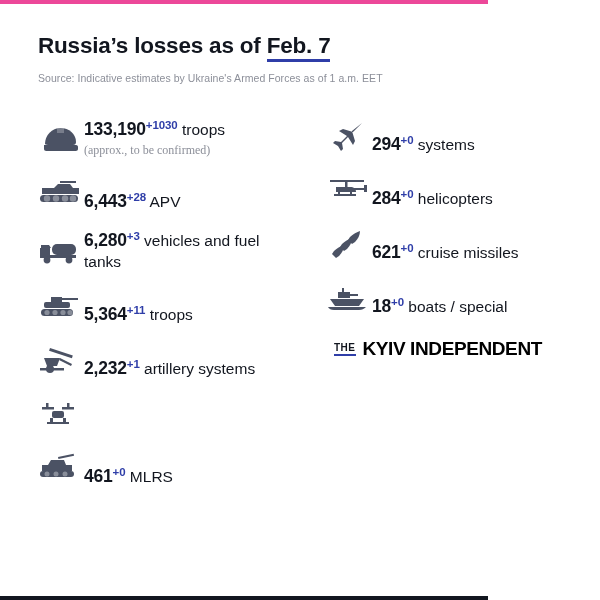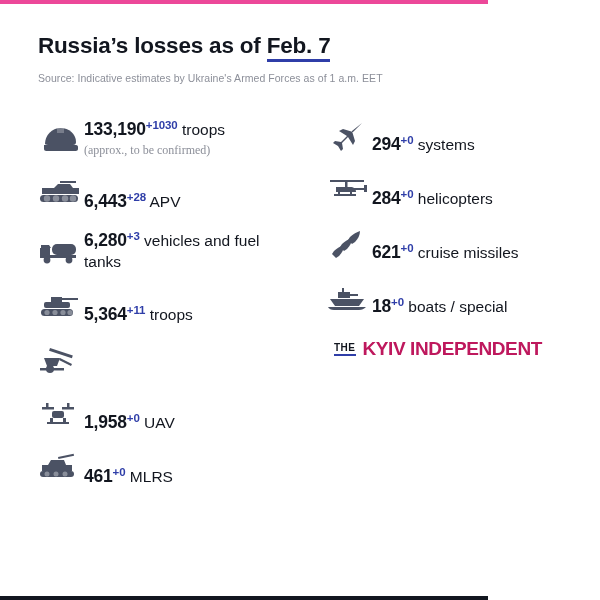--- a/index.html
+++ b/index.html
@@ -118,21 +118,21 @@
     font-weight: bold;
     color: #12161f;
     letter-spacing: 0.5px;
     border-bottom: 2px solid #2f3ea8;
     padding-bottom: 1px;
     margin-right: 7px;
   }
   .logo-name {
     font-size: 19px;
     font-weight: bold;
-    color: #be185d;
+    color: #000000;
     letter-spacing: -0.4px;
   }
   .tall .text { max-width: 180px; }
 </style>
 </head>
 <body>
 
 <div id="page">
 
   <div class="header">
@@ -216,39 +216,39 @@
       <div class="row tall">
         <span class="icon">
           <svg width="44" height="32" viewBox="0 0 44 32" fill="currentColor">
             <rect x="12" y="4" width="24" height="3" transform="rotate(18 12 4)"></rect>
             <path d="M6 14h16l-3 8H9z"></path>
             <path d="M2 24h24v2.5H2z"></path>
             <circle cx="12" cy="25" r="4"></circle>
             <path d="M22 14l12 6-1 2-12-6z"></path>
           </svg>
         </span>
+        <div class="text">
+          <span class="num">2,232</span><span class="delta">+1</span>
+          <span class="label">artillery systems</span>
+        </div>
       </div>
 
       <div class="row">
         <span class="icon">
           <svg width="44" height="30" viewBox="0 0 44 30" fill="currentColor">
             <rect x="14" y="12" width="12" height="7" rx="2"></rect>
             <rect x="4" y="8" width="12" height="2.5"></rect>
             <rect x="24" y="8" width="12" height="2.5"></rect>
             <rect x="8" y="4" width="2.5" height="6"></rect>
             <rect x="29" y="4" width="2.5" height="6"></rect>
             <rect x="12" y="19" width="3" height="5"></rect>
             <rect x="25" y="19" width="3" height="5"></rect>
             <rect x="9" y="23" width="22" height="2"></rect>
           </svg>
         </span>
-        <div class="text">
-          <span class="num">1,958</span><span class="delta">+0</span>
-          <span class="label">UAV</span>
-        </div>
       </div>
 
       <div class="row">
         <span class="icon">
           <svg width="44" height="30" viewBox="0 0 44 30" fill="currentColor">
             <path d="M10 12h18l-2-5H13z"></path>
             <rect x="20" y="4" width="16" height="2" transform="rotate(-12 20 4)"></rect>
             <rect x="4" y="12" width="30" height="6"></rect>
             <rect x="2" y="18" width="34" height="6" rx="3"></rect>
             <circle cx="9" cy="21" r="2.5" fill="#ffffff" opacity=".35"></circle>

